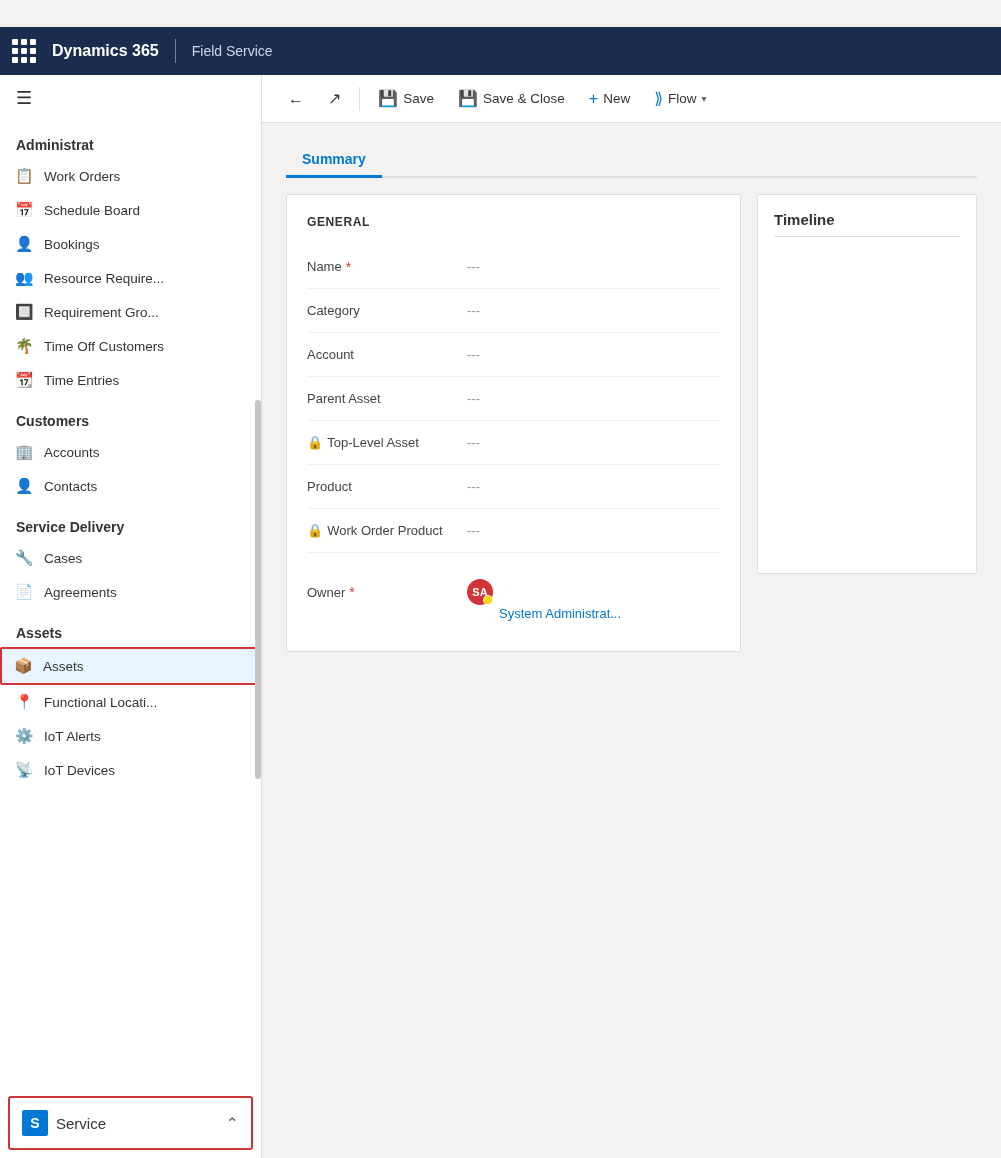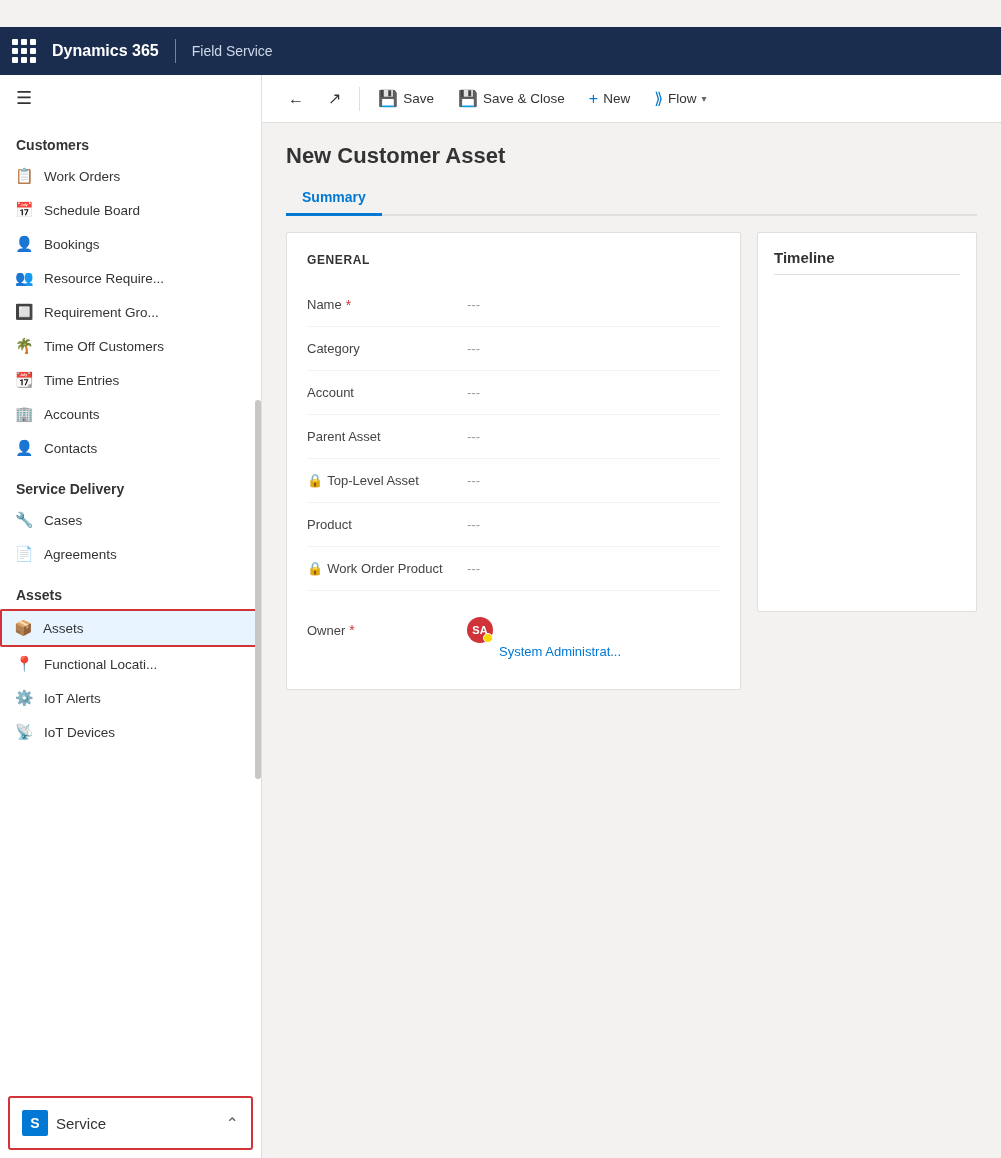--- a/index.html
+++ b/index.html
@@ -353,21 +353,21 @@
   <span class="top-bar-title">Dynamics 365</span>
   <div class="top-bar-divider"></div>
   <span class="top-bar-subtitle">Field Service</span>
 </div>
 
 <div class="main-layout">
 
   <div class="sidebar">
     <div class="sidebar-hamburger">☰</div>
 
-    <div class="sidebar-section-label">Customers</div>
+    <div class="sidebar-section-label">Administrat</div>
     <div class="sidebar-item">
       <span class="sidebar-icon">📋</span>
       <span>Work Orders</span>
     </div>
     <div class="sidebar-item">
       <span class="sidebar-icon">📅</span>
       <span>Schedule Board</span>
     </div>
     <div class="sidebar-item">
       <span class="sidebar-icon">👤</span>
@@ -383,20 +383,21 @@
     </div>
     <div class="sidebar-item">
       <span class="sidebar-icon">🌴</span>
       <span>Time Off Customers</span>
     </div>
     <div class="sidebar-item">
       <span class="sidebar-icon">📆</span>
       <span>Time Entries</span>
     </div>
 
+    <div class="sidebar-section-label">Customers</div>
     <div class="sidebar-item">
       <span class="sidebar-icon">🏢</span>
       <span>Accounts</span>
     </div>
     <div class="sidebar-item">
       <span class="sidebar-icon">👤</span>
       <span>Contacts</span>
     </div>
 
     <div class="sidebar-section-label">Service Delivery</div>
@@ -462,21 +463,20 @@
         <span>New</span>
       </button>
       <button class="toolbar-btn">
         <span class="toolbar-icon">⟫</span>
         <span>Flow</span>
         <span class="toolbar-dropdown-arrow">▾</span>
       </button>
     </div>
 
     <div class="page-content">
-      <h1 class="page-title">New Customer Asset</h1>
 
       <div class="tabs">
         <div class="tab active">Summary</div>
       </div>
 
       <div class="form-row">
 
         <div class="form-section">
           <div class="form-section-title">GENERAL</div>
 

